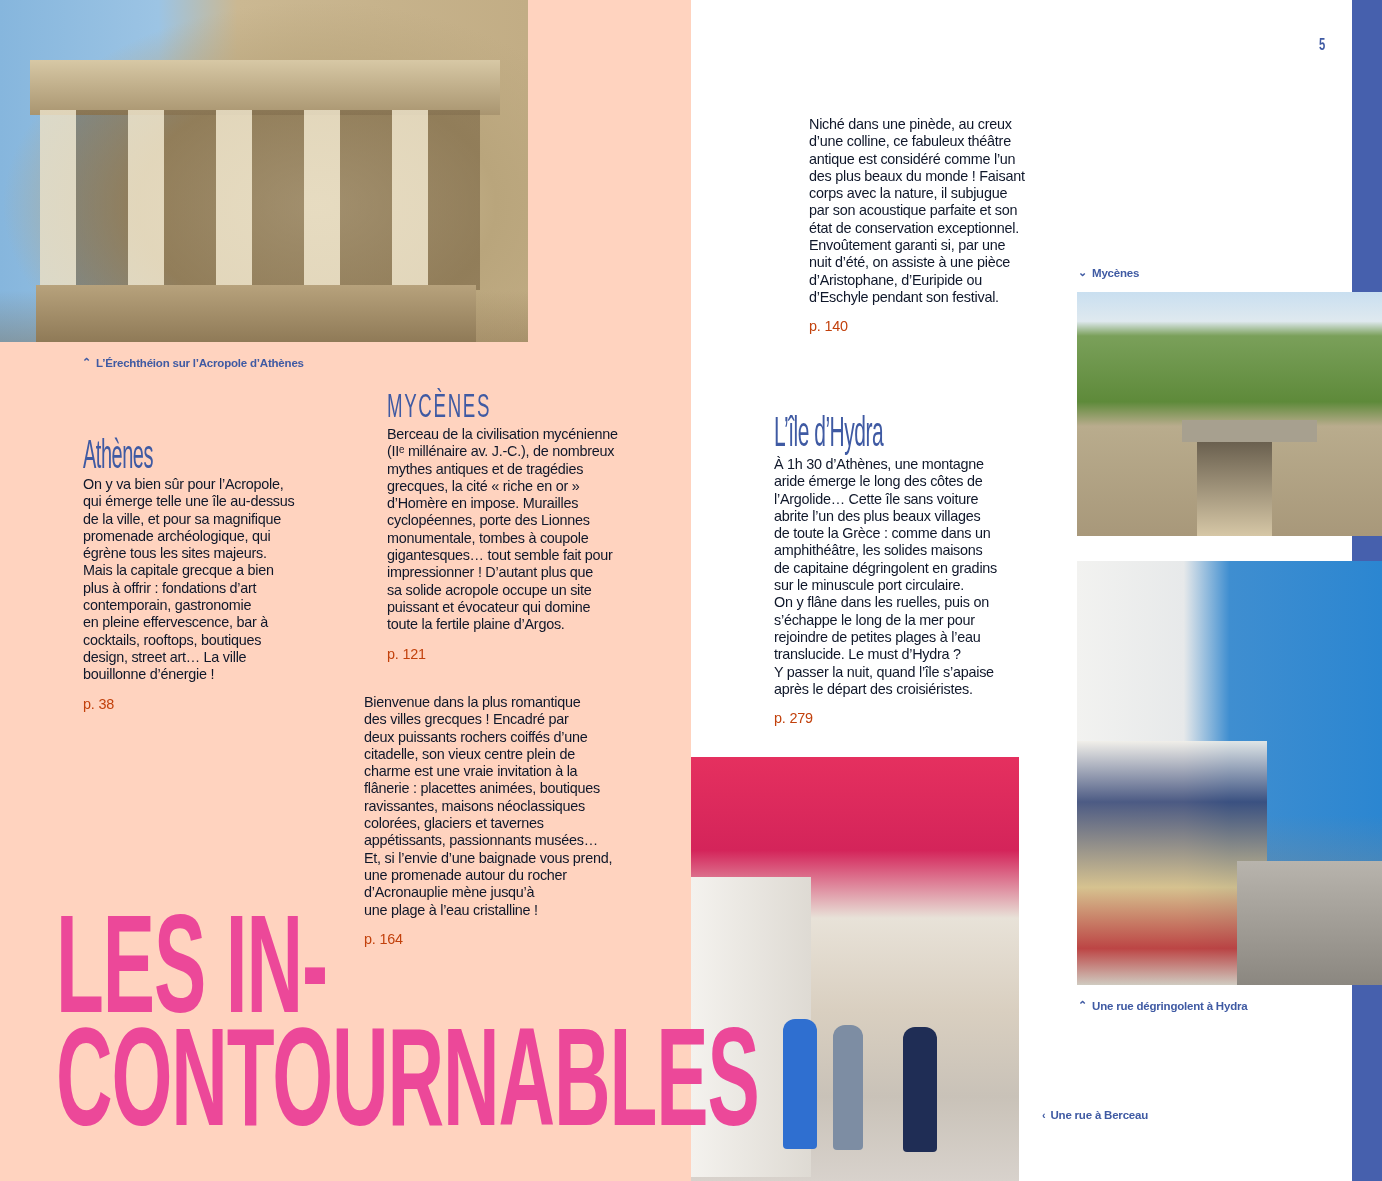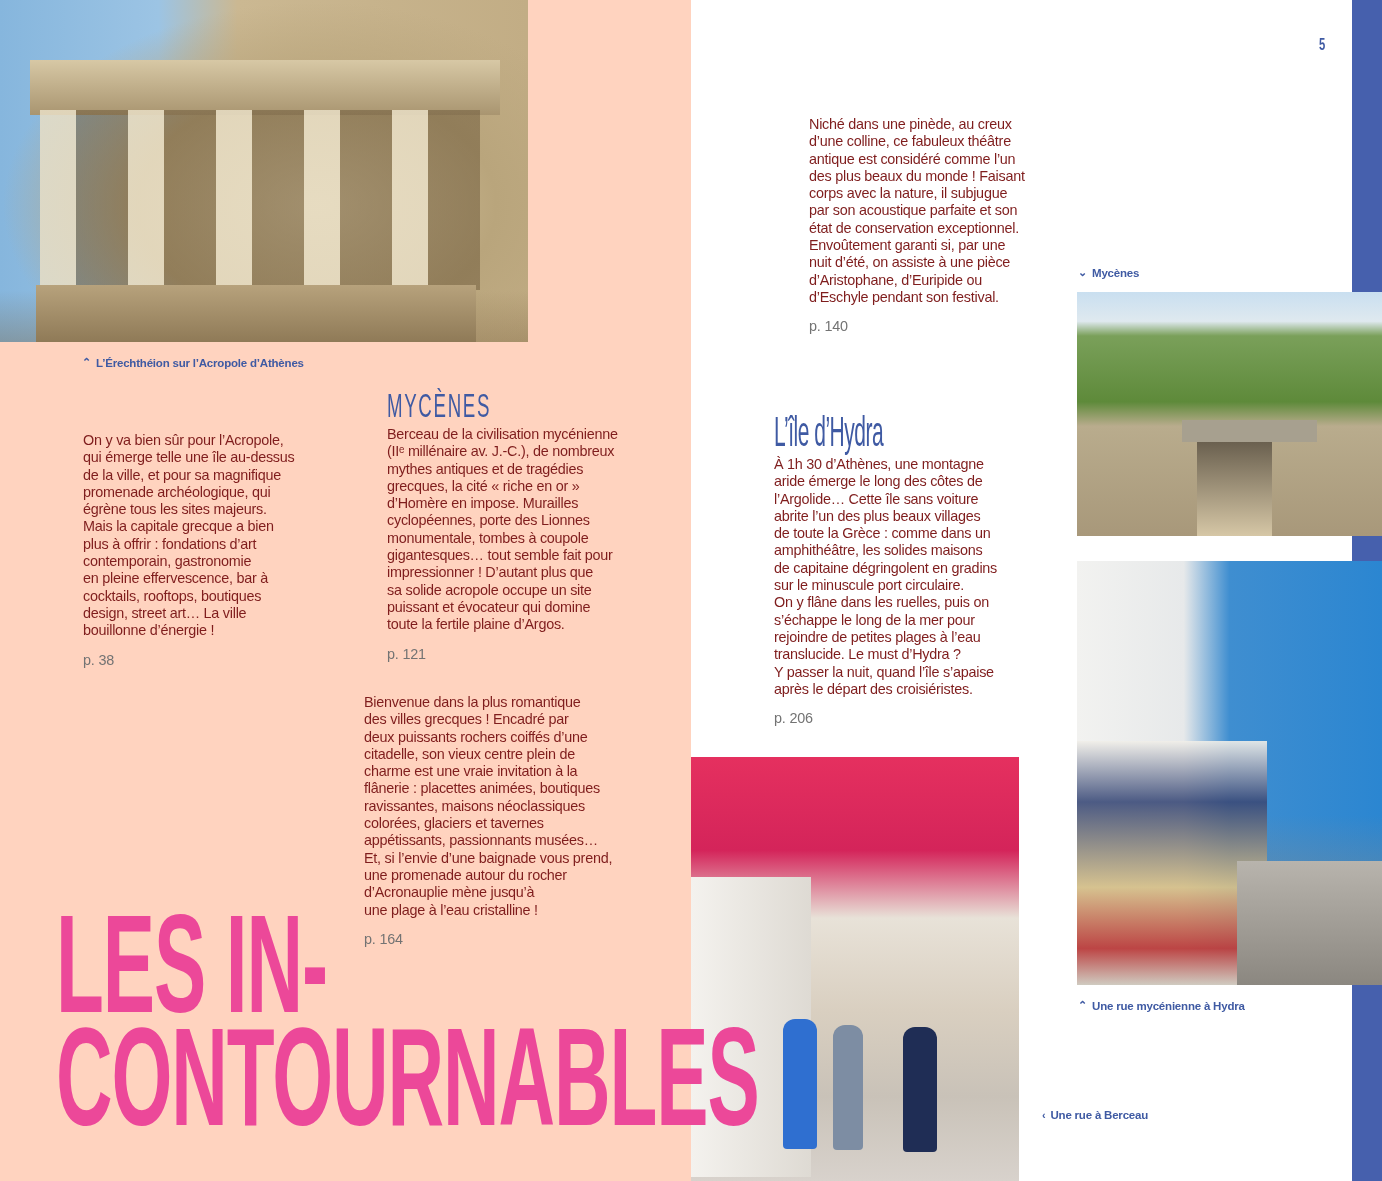--- a/index.html
+++ b/index.html
@@ -41,22 +41,22 @@
   .photo-nauplie .walls { position: absolute; left: 0; top: 120px; width: 120px; height: 300px; background: linear-gradient(90deg, #f4f2ee, #dedad3); }
   .photo-nauplie .p1 { position: absolute; left: 92px; top: 262px; width: 34px; height: 130px; background: #2f6fd0; border-radius: 12px 12px 4px 4px; }
   .photo-nauplie .p2 { position: absolute; left: 142px; top: 268px; width: 30px; height: 125px; background: #7d8da3; border-radius: 12px 12px 4px 4px; }
   .photo-nauplie .p3 { position: absolute; left: 212px; top: 270px; width: 34px; height: 125px; background: #1f2d55; border-radius: 12px 12px 4px 4px; }
 
   .caption { position: absolute; font-size: 11.5px; font-weight: bold; color: #3f5aa3; letter-spacing: -0.2px; white-space: nowrap; display: flex; align-items: center; gap: 5px; }
   .caption .chev { font-size: 11px; font-weight: bold; }
 
   .section { position: absolute; }
   .heading-cond { font-family: "Liberation Sans", sans-serif; font-weight: normal; color: #3f5aa3; display: inline-block; transform-origin: left bottom; letter-spacing: -1px; white-space: nowrap; }
-  .body-text { font-size: 14.4px; line-height: 17.3px; color: #7f1d1d; letter-spacing: -0.25px; white-space: pre-line; }
-  .page-ref { font-size: 14.4px; color: #737373; margin-top: 12px; letter-spacing: -0.2px; }
+  .body-text { font-size: 14.4px; line-height: 17.3px; color: #0f172a; letter-spacing: -0.25px; white-space: pre-line; }
+  .page-ref { font-size: 14.4px; color: #c2410c; margin-top: 12px; letter-spacing: -0.2px; }
 
   .big-title { position: absolute; left: 56px; top: 894px; color: #ec4899; font-weight: bold; line-height: 1; white-space: nowrap; }
   .big-title .line { display: block; font-size: 140px; transform: scaleX(0.56); transform-origin: left top; letter-spacing: -2px; height: 113px; }
 
   .page-number { position: absolute; left: 1319px; top: 36px; font-size: 16px; font-weight: bold; color: #3f5aa3; transform: scaleX(0.7); transform-origin: left top; }
 </style>
 </head>
 <body>
 
 <div class="page-left"></div>
@@ -86,28 +86,31 @@
 <div class="caption" style="left:82px; top:356px;">
   <span class="chev">⌃</span>
   <span>L’Érechthéion sur l’Acropole d’Athènes</span>
 </div>
 <div class="caption" style="left:1078px; top:266px;">
   <span class="chev">⌄</span>
   <span>Mycènes</span>
 </div>
 <div class="caption" style="left:1078px; top:999px;">
   <span class="chev">⌃</span>
-  <span>Une rue mycénienne à Hydra</span>
+  <span>Une rue dégringolent à Hydra</span>
 </div>
 <div class="caption" style="left:1042px; top:1109px;">
   <span class="chev">‹</span>
   <span>Une rue à Berceau</span>
 </div>
 
 <div class="section" style="left:83px; top:432px; width:250px;">
+  <div style="height:44px; overflow:visible;">
+    <span class="heading-cond" style="font-size:40px; transform:scaleX(0.5);">Athènes</span>
+  </div>
   <div class="body-text">On y va bien sûr pour l’Acropole,
 qui émerge telle une île au-dessus
 de la ville, et pour sa magnifique
 promenade archéologique, qui
 égrène tous les sites majeurs.
 Mais la capitale grecque a bien
 plus à offrir : fondations d’art
 contemporain, gastronomie
 en pleine effervescence, bar à
 cocktails, rooftops, boutiques
@@ -178,21 +181,21 @@
 de toute la Grèce : comme dans un
 amphithéâtre, les solides maisons
 de capitaine dégringolent en gradins
 sur le minuscule port circulaire.
 On y flâne dans les ruelles, puis on
 s’échappe le long de la mer pour
 rejoindre de petites plages à l’eau
 translucide. Le must d’Hydra ?
 Y passer la nuit, quand l’île s’apaise
 après le départ des croisiéristes.</div>
-  <div class="page-ref">p. 206</div>
+  <div class="page-ref">p. 279</div>
 </div>
 
 <div class="big-title">
   <span class="line">LES IN-</span>
   <span class="line">CONTOURNABLES</span>
 </div>
 
 <div class="page-number">5</div>
 
 </body></html>

